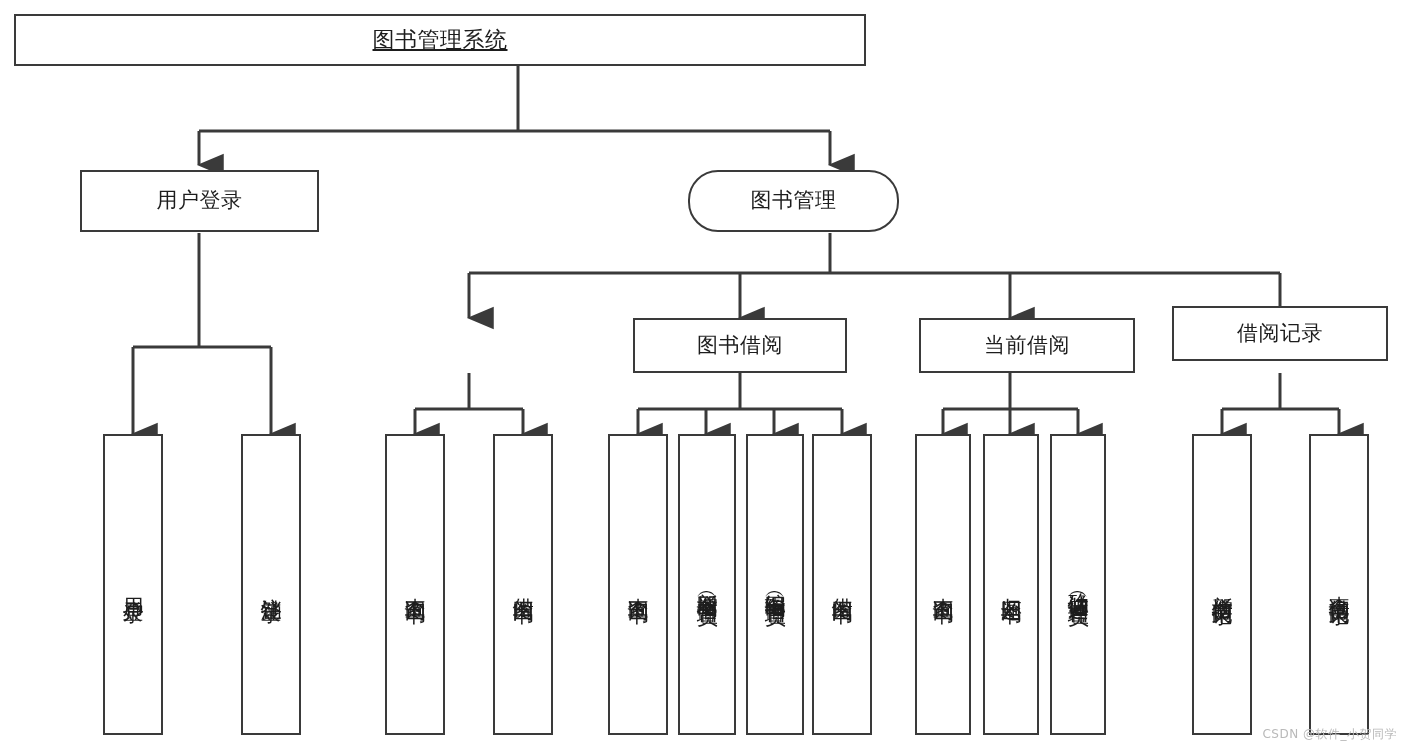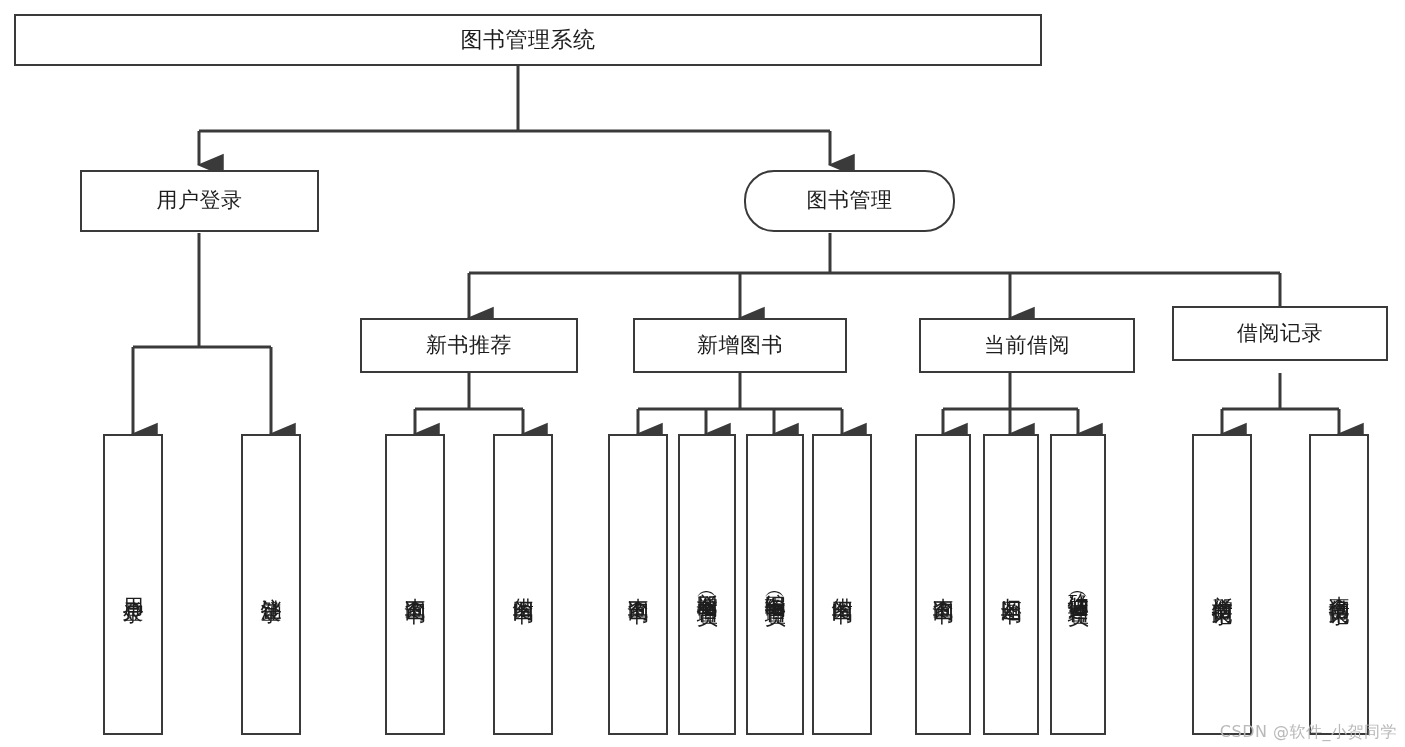--- a/index.html
+++ b/index.html
@@ -61,21 +61,21 @@
     text-orientation: upright;
     font-size: 21px;
     line-height: 1.06;
     letter-spacing: 2px;
     max-height: 100%;
   }
   .watermark {
     position: absolute;
     right: 8px;
     bottom: 4px;
-    font-size: 16px;
+    font-size: 12px;
     color: #b9b9b9;
     z-index: 5;
     white-space: nowrap;
     letter-spacing: 0.5px;
   }
 </style>
 </head>
 <body>
 
 <div id="canvas">
@@ -126,38 +126,35 @@
       <path d="M 1010 409 L 1010 434" marker-end="url(#arrow)"></path>
       <path d="M 1078 409 L 1078 434" marker-end="url(#arrow)"></path>
 
       <path d="M 1280 373 L 1280 409"></path>
       <path d="M 1222 409 L 1339 409"></path>
       <path d="M 1222 409 L 1222 434" marker-end="url(#arrow)"></path>
       <path d="M 1339 409 L 1339 434" marker-end="url(#arrow)"></path>
     </g>
   </svg>
 
-  <div class="node horiz root" style="left:14px; top:14px; width:1028px; height:52px;">
+  <div class="node horiz root" style="left:14px; top:14px; width:852px; height:52px;text-decoration:underline;">
     <span class="lbl">图书管理系统</span>
   </div>
 
   <div class="node horiz" style="left:80px; top:170px; width:239px; height:62px;">
     <span class="lbl">用户登录</span>
   </div>
 
-  <div class="node horiz" style="left:744px; top:170px; width:211px; height:62px;border-radius:30px;">
+  <div class="node horiz" style="left:688px; top:170px; width:211px; height:62px;border-radius:30px;">
     <span class="lbl">图书管理</span>
   </div>
 
-  <div class="node horiz" style="left:360px; top:318px; width:218px; height:55px;">
-    <span class="lbl">新书推荐</span>
-  </div>
 
   <div class="node horiz" style="left:633px; top:318px; width:214px; height:55px;">
-    <span class="lbl">新增图书</span>
+    <span class="lbl">图书借阅</span>
   </div>
 
   <div class="node horiz" style="left:902px; top:318px; width:216px; height:55px;margin-left:17px;">
     <span class="lbl">当前借阅</span>
   </div>
 
   <div class="node horiz" style="left:1172px; top:306px; width:216px; height:55px;">
     <span class="lbl">借阅记录</span>
   </div>
 

